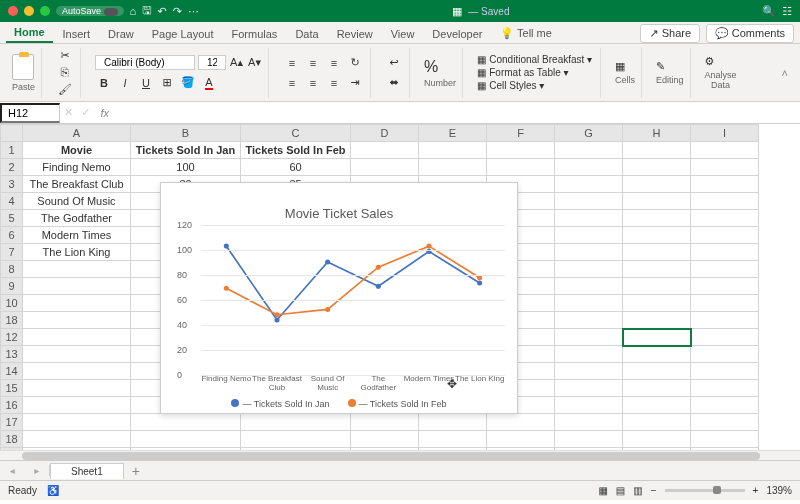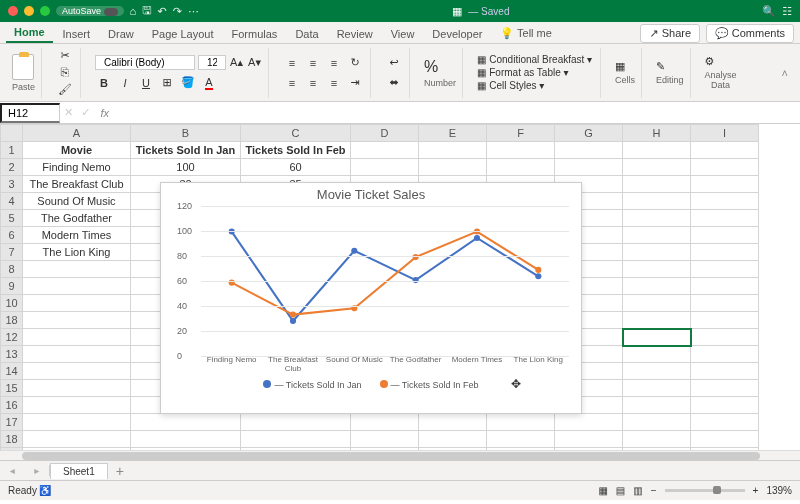--- a/index.html
+++ b/index.html
@@ -28,34 +28,34 @@
 .fx { padding: 0 6px; color: #888; font-style: italic; }
 .grid-wrap { position: relative; height: 326px; overflow: hidden; }
 table.sheet { border-collapse: collapse; table-layout: fixed; }
 .sheet th, .sheet td { border: 1px solid #d4d4d4; height: 17px; font-size: 11px; padding: 0 2px; overflow: hidden; white-space: nowrap; }
 .sheet th { background: #e6e6e6; color: #555; font-weight: normal; text-align: center; }
 .sheet th.rowh { width: 22px; }
 .sheet td { text-align: center; background: #fff; }
 .colA { width: 108px; } .colB, .colC { width: 110px; } .colD, .colE, .colF, .colG, .colH, .colI { width: 68px; }
 .bold { font-weight: bold; }
 .selcell { outline: 2px solid #107c41; outline-offset: -1px; }
-.chart { position: absolute; left: 160px; top: 58px; width: 422px; height: 232px; background: #fff; border: 1px solid #ccc; box-shadow: 0 2px 6px rgba(0,0,0,.15); padding: 4px 12px 4px; }
+.chart { position: absolute; left: 160px; top: 58px; width: 358px; height: 232px; background: #fff; border: 1px solid #ccc; box-shadow: 0 2px 6px rgba(0,0,0,.15); padding: 23px 12px 4px; }
 .chart-title { text-align: center; color: #595959; font-size: 13px; margin-bottom: 4px; }
 .chart-plot { position: relative; height: 150px; margin-left: 28px; }
 .chart-plot .grid-line { position: absolute; left: 0; right: 0; border-top: 1px solid #e6e6e6; }
 .chart-plot .ylab { position: absolute; left: -24px; font-size: 9px; color: #666; transform: translateY(-50%); }
 .chart-svg { position: absolute; inset: 0; }
 .xlabels { display: flex; margin-left: 28px; }
 .xlabels span { flex: 1; font-size: 8px; color: #666; text-align: center; line-height: 1.1; }
 .legend { display: flex; justify-content: center; gap: 18px; margin-top: 6px; font-size: 9px; color: #555; }
 .legend .dot { width: 8px; height: 8px; border-radius: 50%; display: inline-block; margin-right: 3px; }
 .sheettabs { height: 20px; background: #f3f2f1; border-top: 1px solid #ccc; display: flex; align-items: center; font-size: 10px; }
 .sheettabs .arrbox { width: 50px; border-right: 1px solid #ccc; display: flex; justify-content: space-around; color: #aaa; }
-.sheet-tab { padding: 2px 12px; background: #fff; border: 1px solid #ccc; border-bottom: none; }
-.status { height: 20px; background: #f3f2f1; border-top: 1px solid #ccc; display: flex; align-items: center; font-size: 10px; padding: 0 8px; gap: 2px; }
+.sheet-tab { padding: 2px 20px; background: #fff; border: 1px solid #ccc; border-bottom: none; }
+.status { height: 20px; background: #f3f2f1; border-top: 1px solid #ccc; display: flex; align-items: center; font-size: 10px; padding: 0 8px; gap: 10px; }
 .status .right { margin-left: auto; display: flex; gap: 8px; align-items: center; }
 .zoom-track { width: 80px; height: 3px; background: #ccc; position: relative; }
 .zoom-track .knob { position: absolute; left: 60%; top: -3px; width: 8px; height: 8px; background: #888; border-radius: 2px; }
 </style>
 </head>
 <body>
 
 <div class="titlebar">
   <span class="dot" style="background:#ff5f57"></span>
   <span class="dot" style="background:#febc2e"></span>

